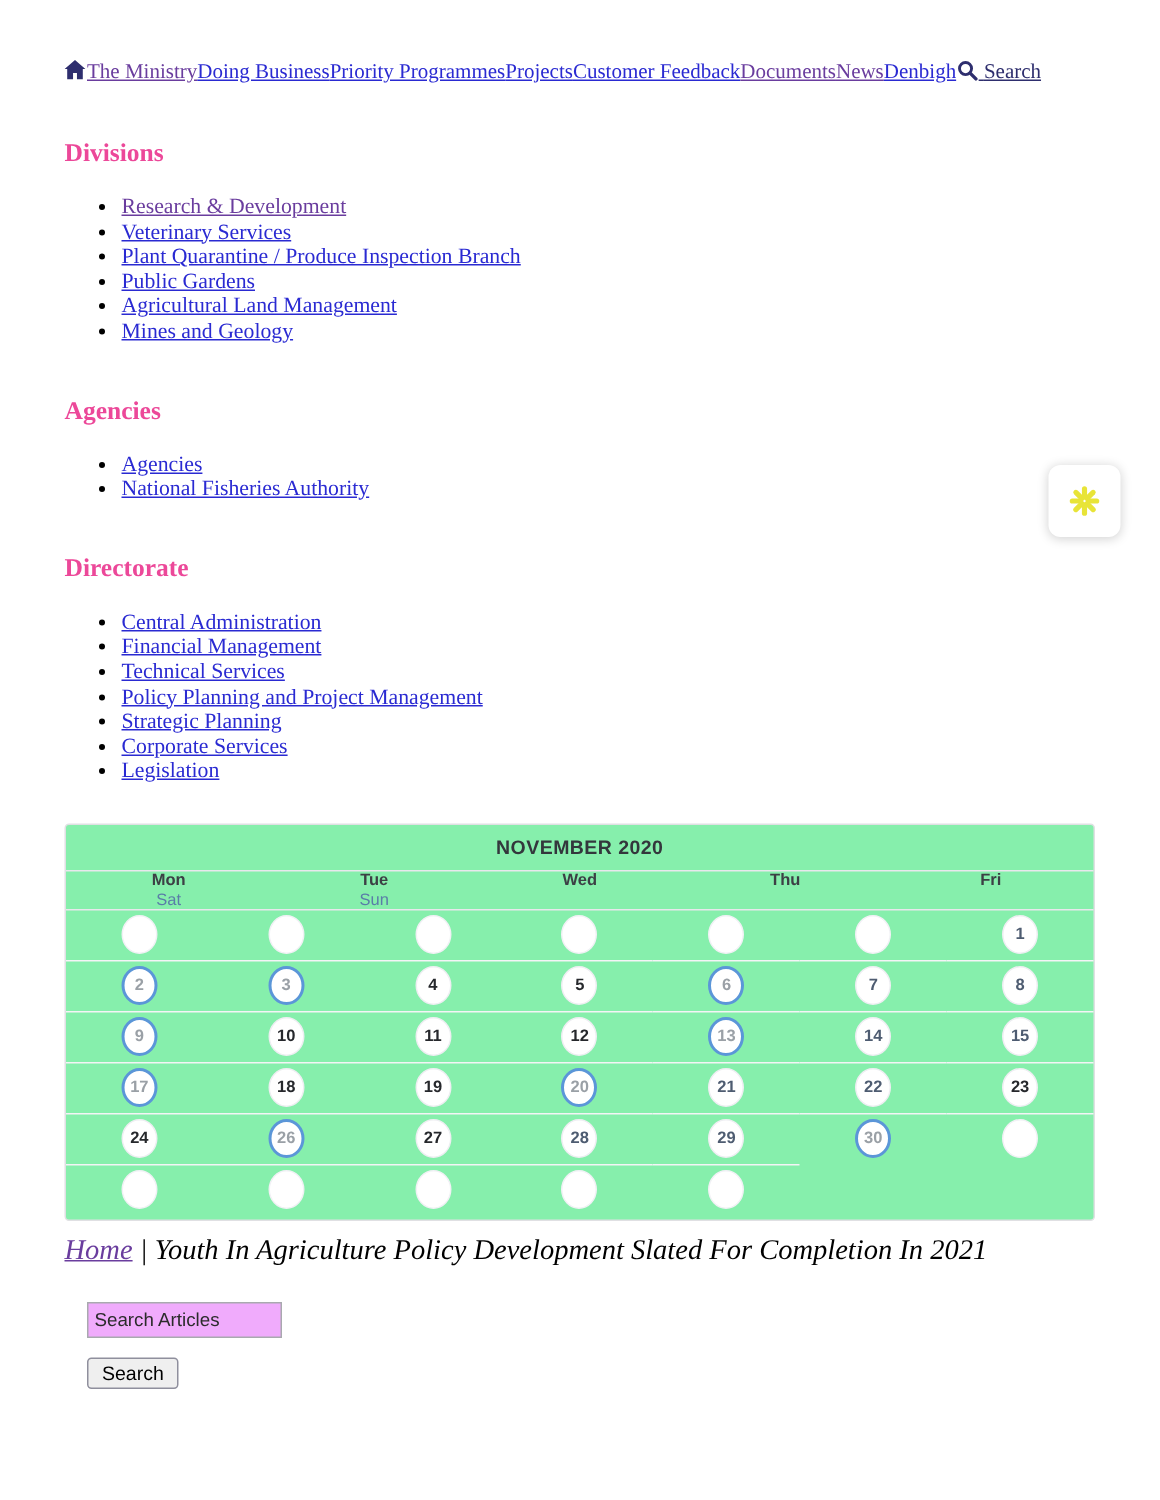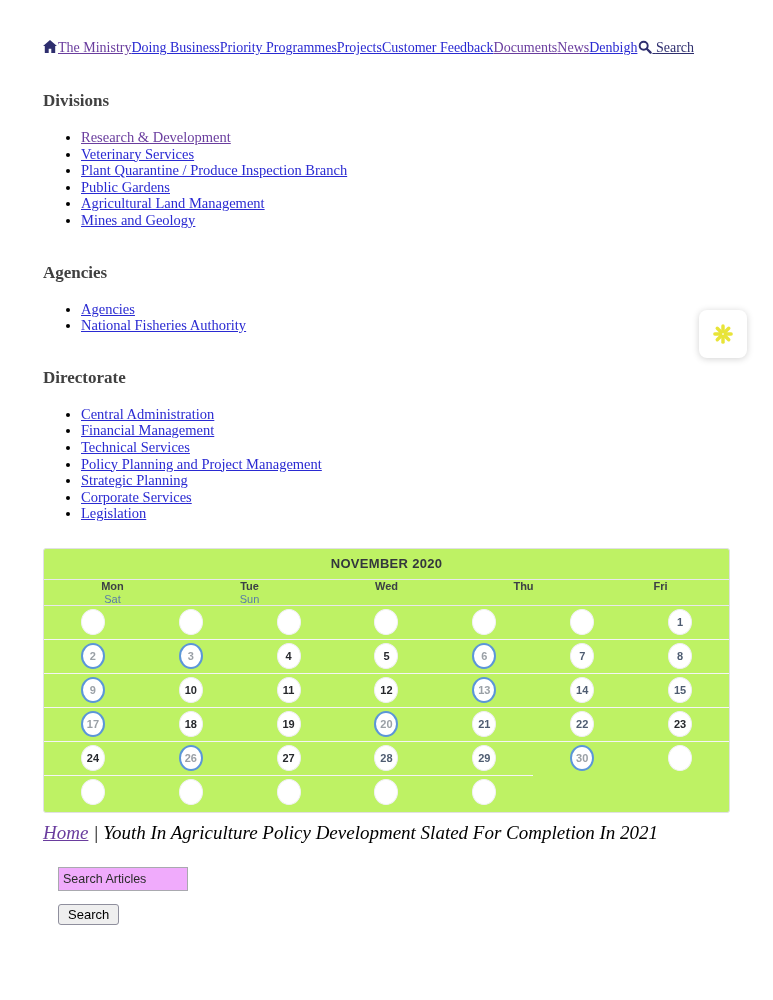--- a/index.html
+++ b/index.html
@@ -14,28 +14,28 @@
   .lnk.visited{color:var(--link-purple);}
 
   
   nav{font-size:14px;line-height:16px;white-space:nowrap;}
   nav a{margin:0;}
   .home-ico{display:inline-block;vertical-align:-1px;margin-right:1px;}
   .nav-search{color:var(--navy);}
   .nav-search svg{vertical-align:-2px;margin-left:1px;}
 
   
-  h2{font-size:17px;font-weight:bold;color:#404040;margin:34px 0 0 0;}
+  h2{font-size:17px;font-weight:bold;color:#ec4899;margin:34px 0 0 0;}
   ul.linklist{margin:18px 0 0 0;padding:0 0 0 38px;}
   ul.linklist li{font-size:14.5px;line-height:16.6px;color:#000;}
 
   
   .calendar{
     margin-top:26px;border:1px solid #e0e0e3;border-radius:3px;
-    font-family:"Liberation Sans", sans-serif;background:#bef264;
+    font-family:"Liberation Sans", sans-serif;background:#86efac;
   }
   .cal-title{
     height:30px;display:flex;align-items:center;justify-content:center;
     font-size:13px;font-weight:600;color:#33373c;letter-spacing:.3px;
     border-bottom:1px solid #e8e8ec;
   }
   .cal-weekdays{display:grid;grid-template-columns:repeat(5,1fr);height:25px;border-bottom:1px solid #e8e8ec;}
   .cal-wd{display:flex;align-items:center;justify-content:center;font-size:11px;font-weight:600;color:#3c4045;}
   .cal-wd.weekend{color:#5a7da8;font-weight:400;}
   .cal-grid{display:grid;grid-template-columns:repeat(7,1fr);padding-bottom:3px;}

